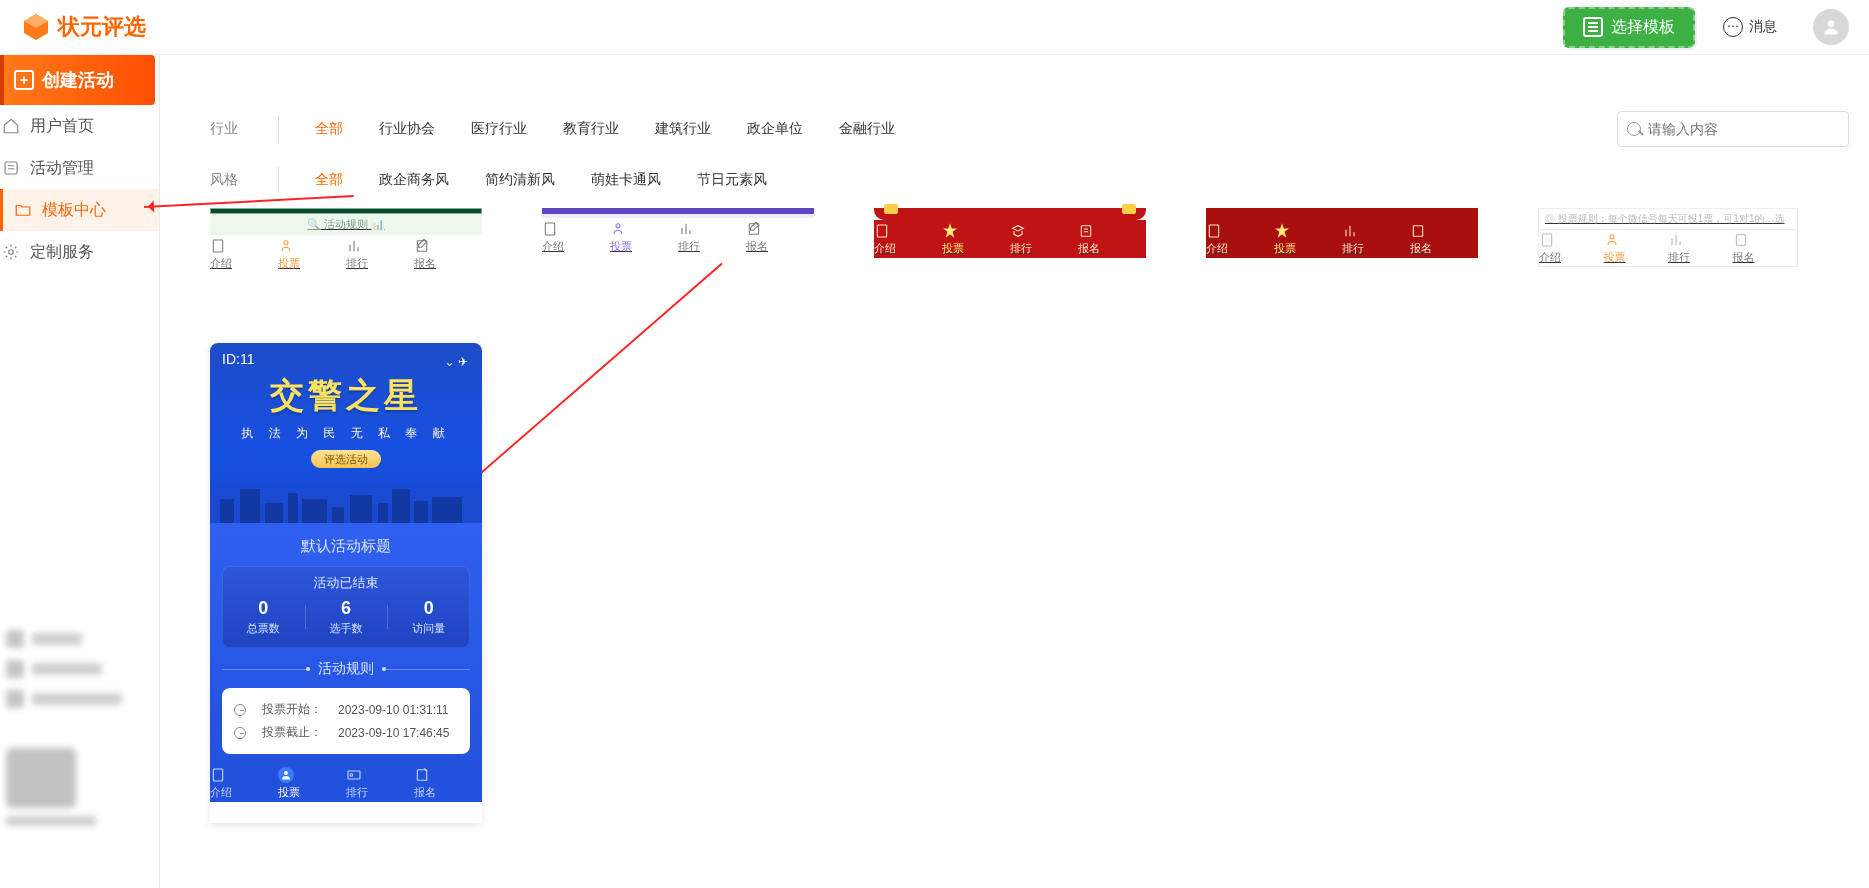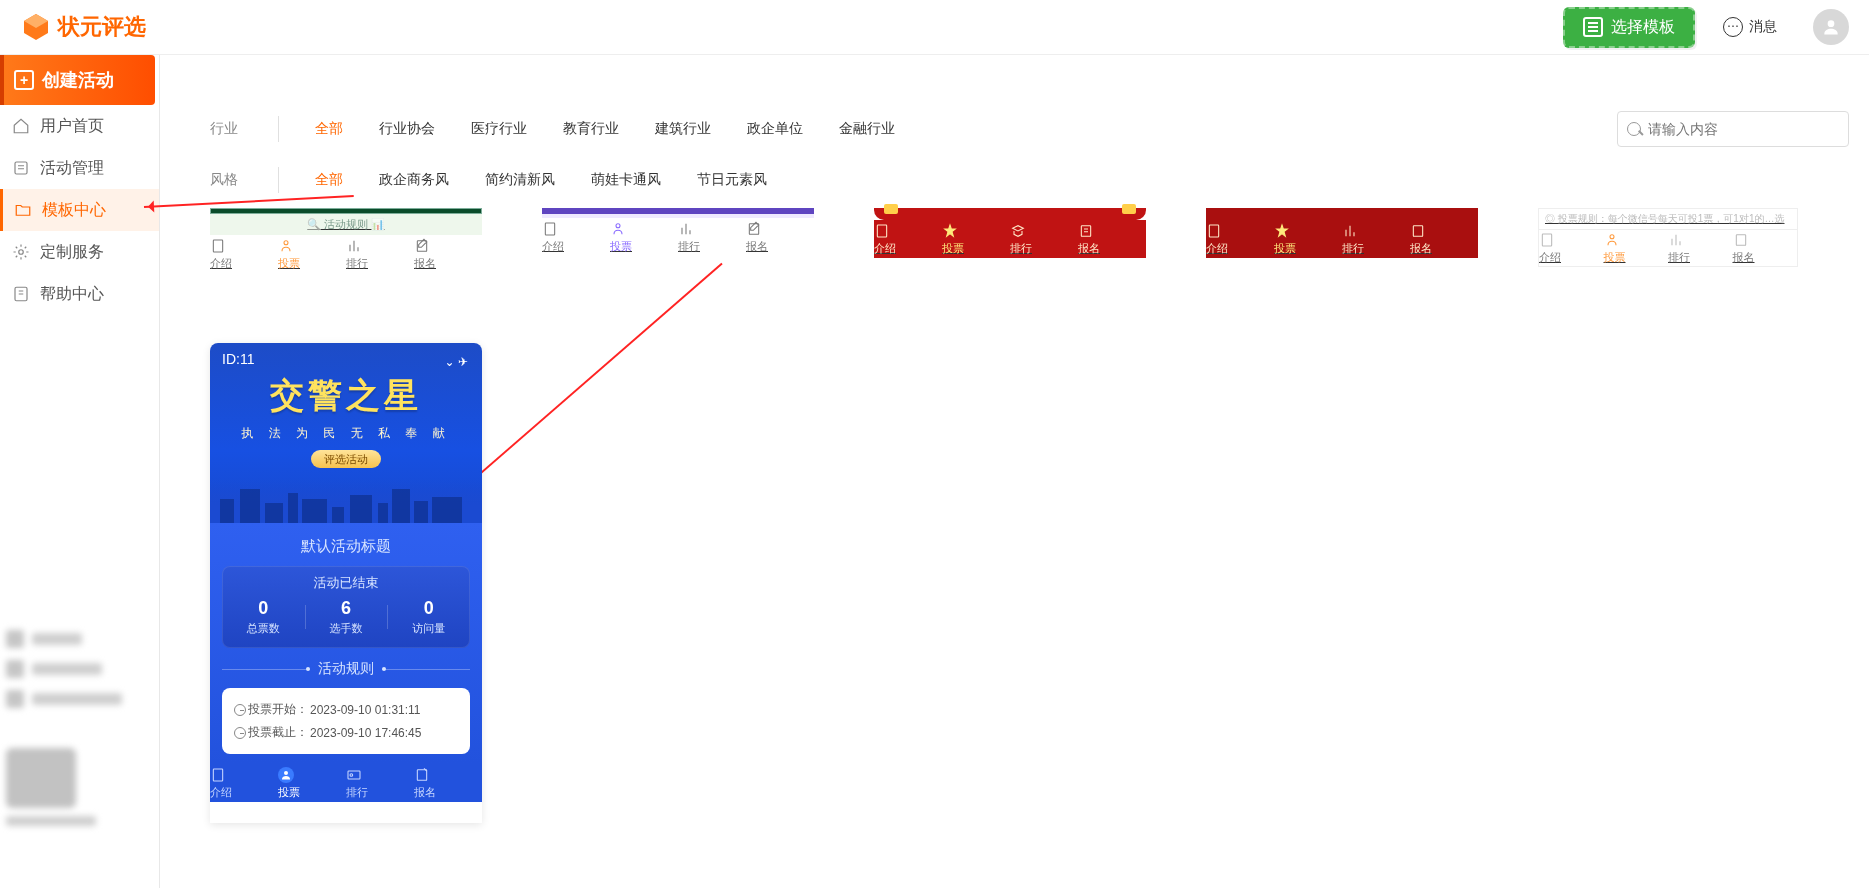--- a/index.html
+++ b/index.html
@@ -17,21 +17,21 @@
   .msg-area { display:flex; align-items:center; gap:6px; margin-left:28px; cursor:pointer; }
   .msg-bubble { width:20px; height:20px; border:1.5px solid #333; border-radius:50%; position:relative; }
   .msg-bubble::after { content:"⋯"; position:absolute; left:50%; top:46%; transform:translate(-50%,-50%); font-size:12px; }
   .avatar { width:36px; height:36px; background:#d8d8d8; border-radius:50%; margin-left:36px; display:flex; align-items:center; justify-content:center; }
   .avatar svg { width:20px; height:20px; fill:#fff; }
 
   
   .sidebar { position:absolute; top:55px; left:0; width:160px; background:#fff; border-right:1px solid #e8e8e8; height:calc(100% - 55px); }
   .create-act { height:50px; background:linear-gradient(90deg,#ff7a1a,#ff4e00); color:#fff; display:flex; align-items:center; gap:8px; font-size:18px; font-weight:600; padding-left:14px; border-radius:0 4px 4px 0; margin-right:4px; box-shadow:inset 4px 0 0 #d63e00; }
   .create-act .plus-ico { width:20px; height:20px; border:2px solid #fff; border-radius:3px; display:flex; align-items:center; justify-content:center; font-size:14px; line-height:1; }
-  .side-item { height:42px; display:flex; align-items:center; gap:10px; padding-left:12px; font-size:16px; color:#555; cursor:pointer; }
+  .side-item { height:42px; display:flex; align-items:center; gap:10px; padding-left:2px; font-size:16px; color:#555; cursor:pointer; }
   .side-item.active { background:#fff2e8; color:#ff6600; border-left:3px solid #ff6600; padding-left:11px; }
   .side-ico { width:18px; height:18px; display:inline-flex; align-items:center; justify-content:center; }
 
   
   .arrow-line { position:absolute; background:#ff2323; pointer-events:none; height:2px; transform-origin: 0 50%; }
   .arrow-line::before { content:""; position:absolute; left:-2px; top:-5px; border:6px solid transparent; border-right-color:#ff2323; }
 
   
   .main { position:absolute; left:170px; top:100px; right:10px; }
   .filter-row { display:flex; align-items:center; height:58px; gap:36px; padding-left:40px; }
@@ -101,21 +101,21 @@
   .fc-num { font-size:18px; color:#fff; font-weight:600; }
   .fc-label { font-size:11px; margin-top:2px; }
 
   .fc-rules { margin-top:12px; text-align:center; color:#d7e4ff; font-size:14px; display:flex; align-items:center; gap:8px; justify-content:center; }
   .fc-rules-line { flex:1; height:1px; background:rgba(255,255,255,.3); position:relative; }
   .fc-rules-line.l::after, .fc-rules-line.r::before { content:""; width:4px; height:4px; border-radius:50%; background:#d7e4ff; position:absolute; top:-1.5px; }
   .fc-rules-line.l::after { right:0; }
   .fc-rules-line.r::before { left:0; }
 
   .fc-card { background:#fff; border-radius:8px; margin-top:10px; padding:10px 12px; font-size:12px; color:#555; }
-  .fc-card div { display:flex; align-items:center; gap:2px; padding:3px 0; }
+  .fc-card div { display:flex; align-items:center; gap:16px; padding:3px 0; }
   .fc-card .clk { width:12px; height:12px; border:1.3px solid #888; border-radius:50%; position:relative; }
   .fc-card .clk::after { content:""; position:absolute; left:50%; top:50%; width:4px; height:1.3px; background:#888; transform-origin:0 0; }
 
   .fc-bn { display:flex; background:#2252dd; height:38px; }
   .fc-bn .bn-item { color:#c7d6ff; }
   .fc-bn .bn-item.active { color:#fff; }
   .fc-bn .bn-item.active .bn-ico { background:#3a7bff; border-radius:50%; }
 
   .no-more { position:absolute; left:50%; transform:translateX(-50%); top:844px; color:#888; font-size:16px;margin-top:47px; }
 
@@ -187,29 +187,20 @@
     <span>模板中心</span>
   </div>
   <div class="side-item">
     <span class="side-ico">
         <svg width="18" height="18" viewBox="0 0 24 24" fill="none" stroke="#888" stroke-width="1.6">
           <circle cx="12" cy="12" r="3"></circle>
           <path d="M12 2v3M12 19v3M2 12h3M19 12h3M5 5l2 2M17 17l2 2M19 5l-2 2M5 19l2-2"></path>
         </svg>
       </span>
     <span>定制服务</span>
-  </div>
-  <div class="side-item">
-    <span class="side-ico">
-        <svg width="18" height="18" viewBox="0 0 24 24" fill="none" stroke="#888" stroke-width="1.6">
-          <rect x="4" y="3" width="16" height="18" rx="2"></rect>
-          <path d="M9 8h6M9 12h6"></path>
-        </svg>
-      </span>
-    <span>帮助中心</span>
   </div>
 </div>
 
 <div class="arrow-line" style="left:144px; top:206px; width:210px; transform:rotate(-3deg);"></div>
 <div class="arrow-line" style="left:405px; top:538px; width:420px; transform:rotate(-41deg);"></div>
 
 <div class="main">
 
   <div class="filter-row">
     <span class="filter-label">行业</span>

